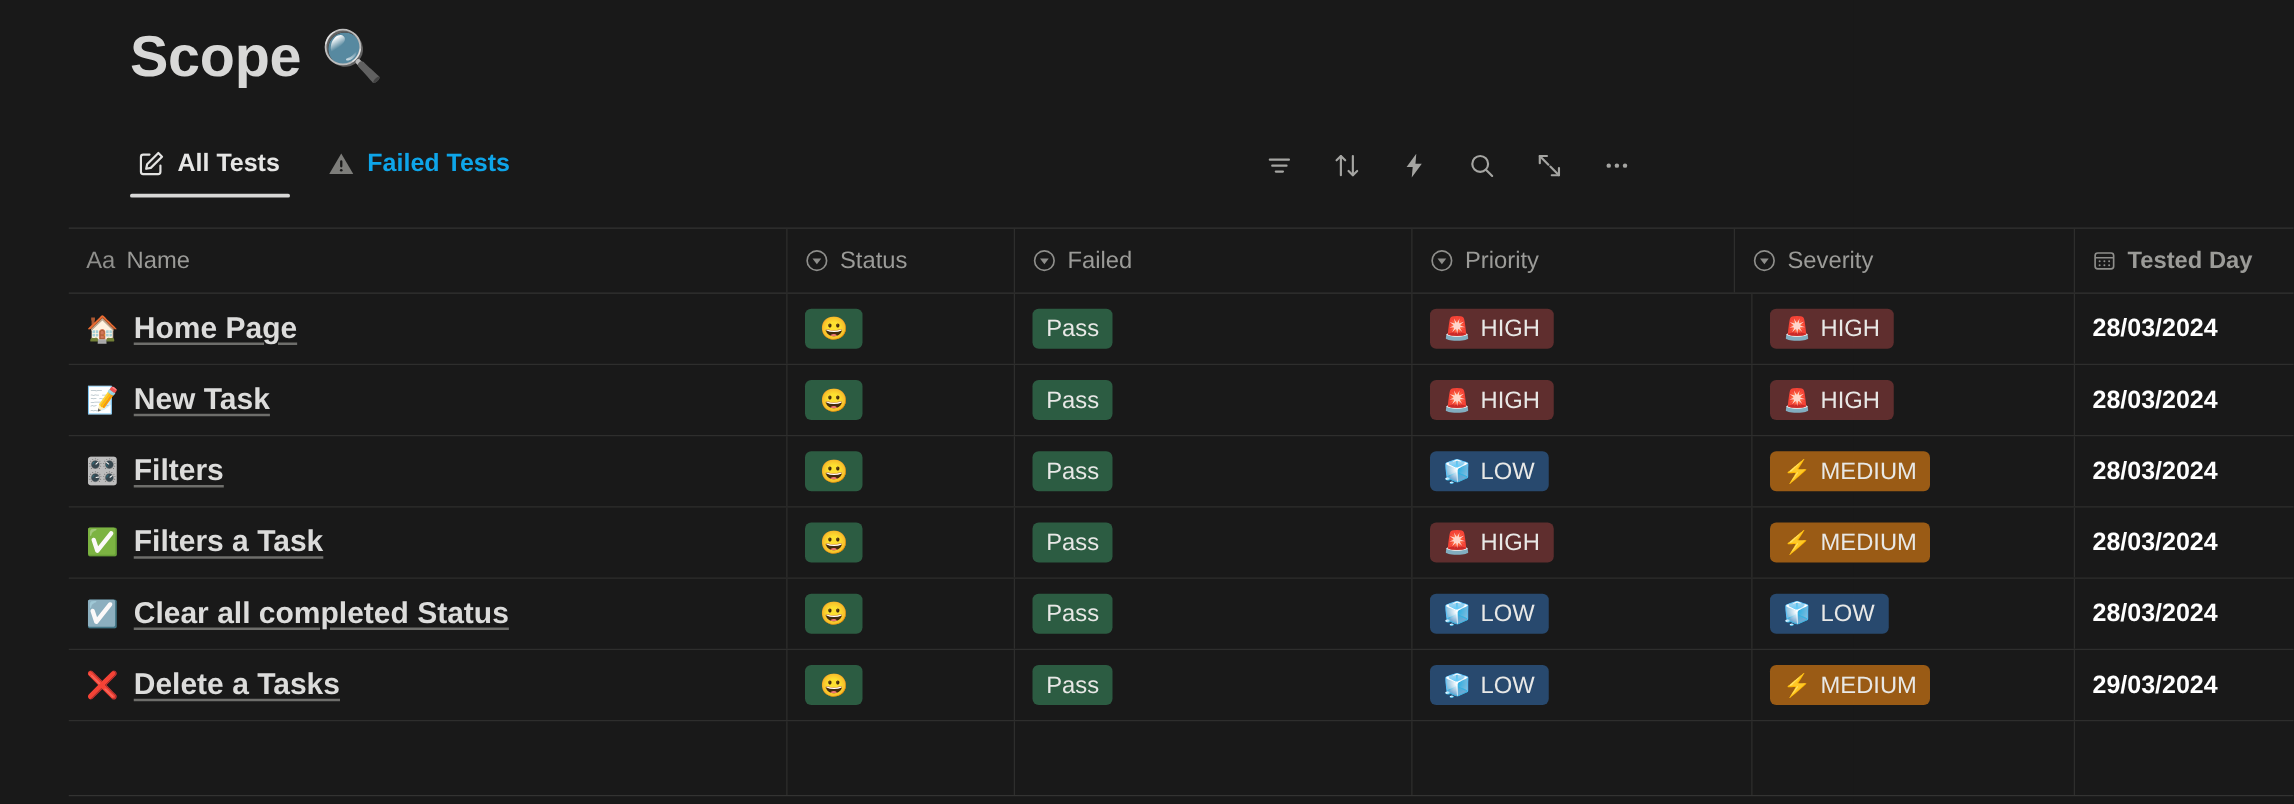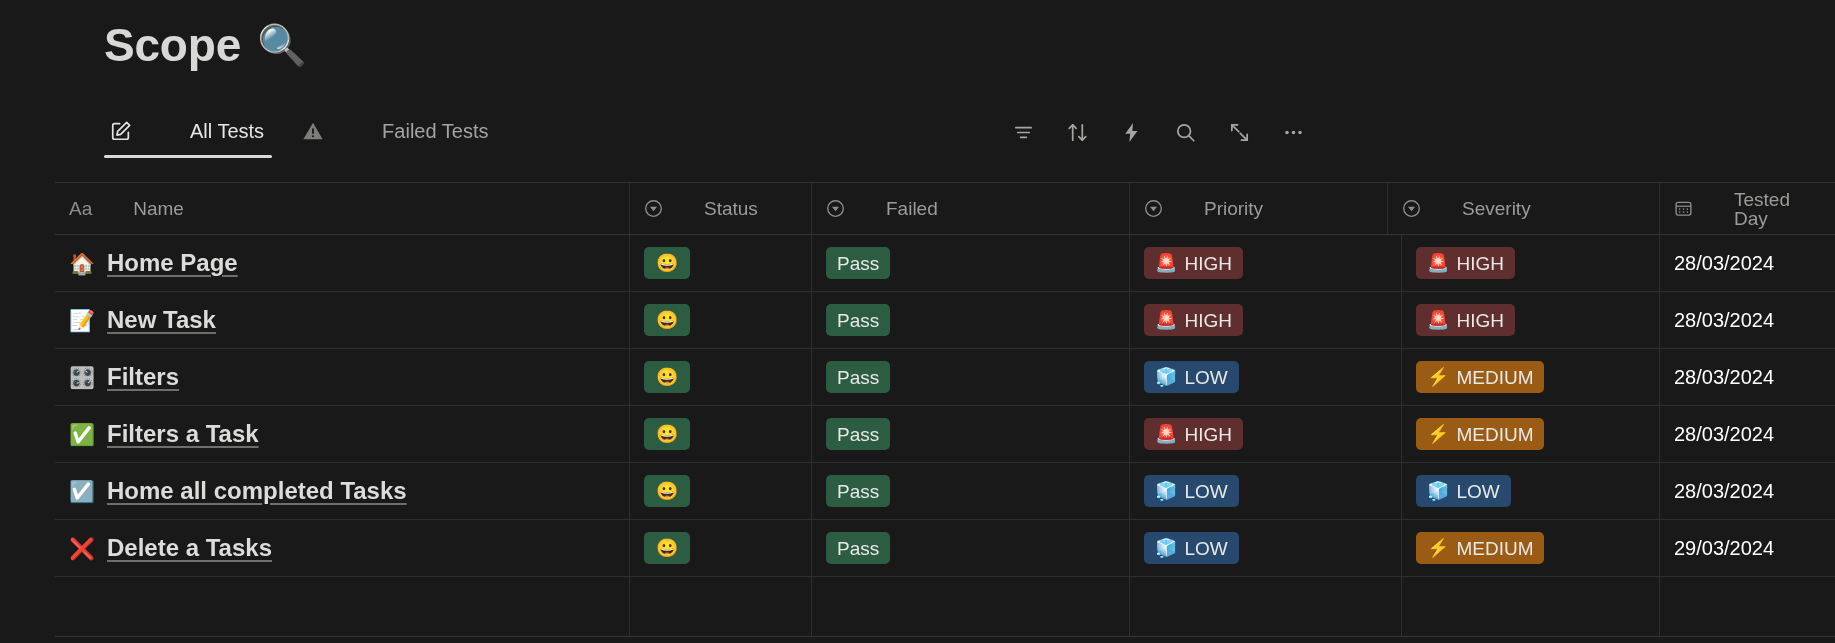--- a/index.html
+++ b/index.html
@@ -46,23 +46,23 @@
     gap: 24px;
   }
   .tab {
     display: flex;
     align-items: center;
     gap: 10px;
     padding: 2px 8px 16px 6px;
     cursor: pointer;
     position: relative;
   }
-  .tab-label { font-size: 20px; font-weight: 400; line-height: 1; margin-left: 48px; }
+  .tab-label { font-size: 20px; font-weight: 700; line-height: 1; }
   .tab.active .tab-label { color: #e6e6e5; }
-  .tab.inactive .tab-label { color: #a3a3a3; }
+  .tab.inactive .tab-label { color: #0ea5e9; }
   .tab.active::after {
     content: "";
     position: absolute;
     left: 0; right: 0; bottom: 0;
     height: 3px;
     background: #d8d8d7;
     border-radius: 2px;
   }
   .tab-icon { width: 22px; height: 22px; display: block; flex: none; }
 
@@ -103,25 +103,25 @@
     align-items: center;
     padding: 0 14px;
     border-right: 1px solid #2e2e2d;
     min-width: 0;
   }
   .cell.c-name    { width: 575px; padding-left: 14px; }
   .cell.c-status  { width: 182px; text-align: center; }
   .cell.c-results { width: 318px; }
   .cell.c-severity{ width: 272px; }
   .cell.c-priority{ width: 258px; }
-  .cell.c-date    { width: 175px; border-right: none; }
+  .cell.c-date    { width: 175px; border-right: none; font-weight: bold; }
 
   .head .cell { color: #9b9b98; font-size: 19px; }
   .head-inner { display: flex; align-items: center; gap: 9px; }
-  .head-label { font-size: 19px; color: #9b9b98; line-height: 1; margin-left: 32px; }
+  .head-label { font-size: 19px; color: #9b9b98; line-height: 1; }
   .head-icon { width: 19px; height: 19px; display: block; flex: none; }
   .aa-mark { font-size: 19px; color: #8e8e8b; line-height: 1; }
 
   
   .name-inner { display: flex; align-items: center; gap: 14px; }
   .row-emoji { font-size: 21px; line-height: 1; width: 24px; text-align: center; flex: none; }
   .name-link {
     font-size: 24px;
     font-weight: 700;
     color: #dcdcdb;
@@ -439,21 +439,21 @@
             </span>
           </div>
           <div class="cell c-date">
             <span class="date-text">28/03/2024</span>
           </div>
         </div>
         <div class="trow">
           <div class="cell c-name">
             <span class="name-inner">
               <span class="row-emoji">☑️</span>
-              <a class="name-link">Home all completed Tasks</a>
+              <a class="name-link">Clear all completed Status</a>
             </span>
           </div>
           <div class="cell c-status">
             <span class="pill green status-pill">
               <span class="pemoji">😀</span>
             </span>
           </div>
           <div class="cell c-results">
             <span class="pill green">
               <span>Pass</span>

